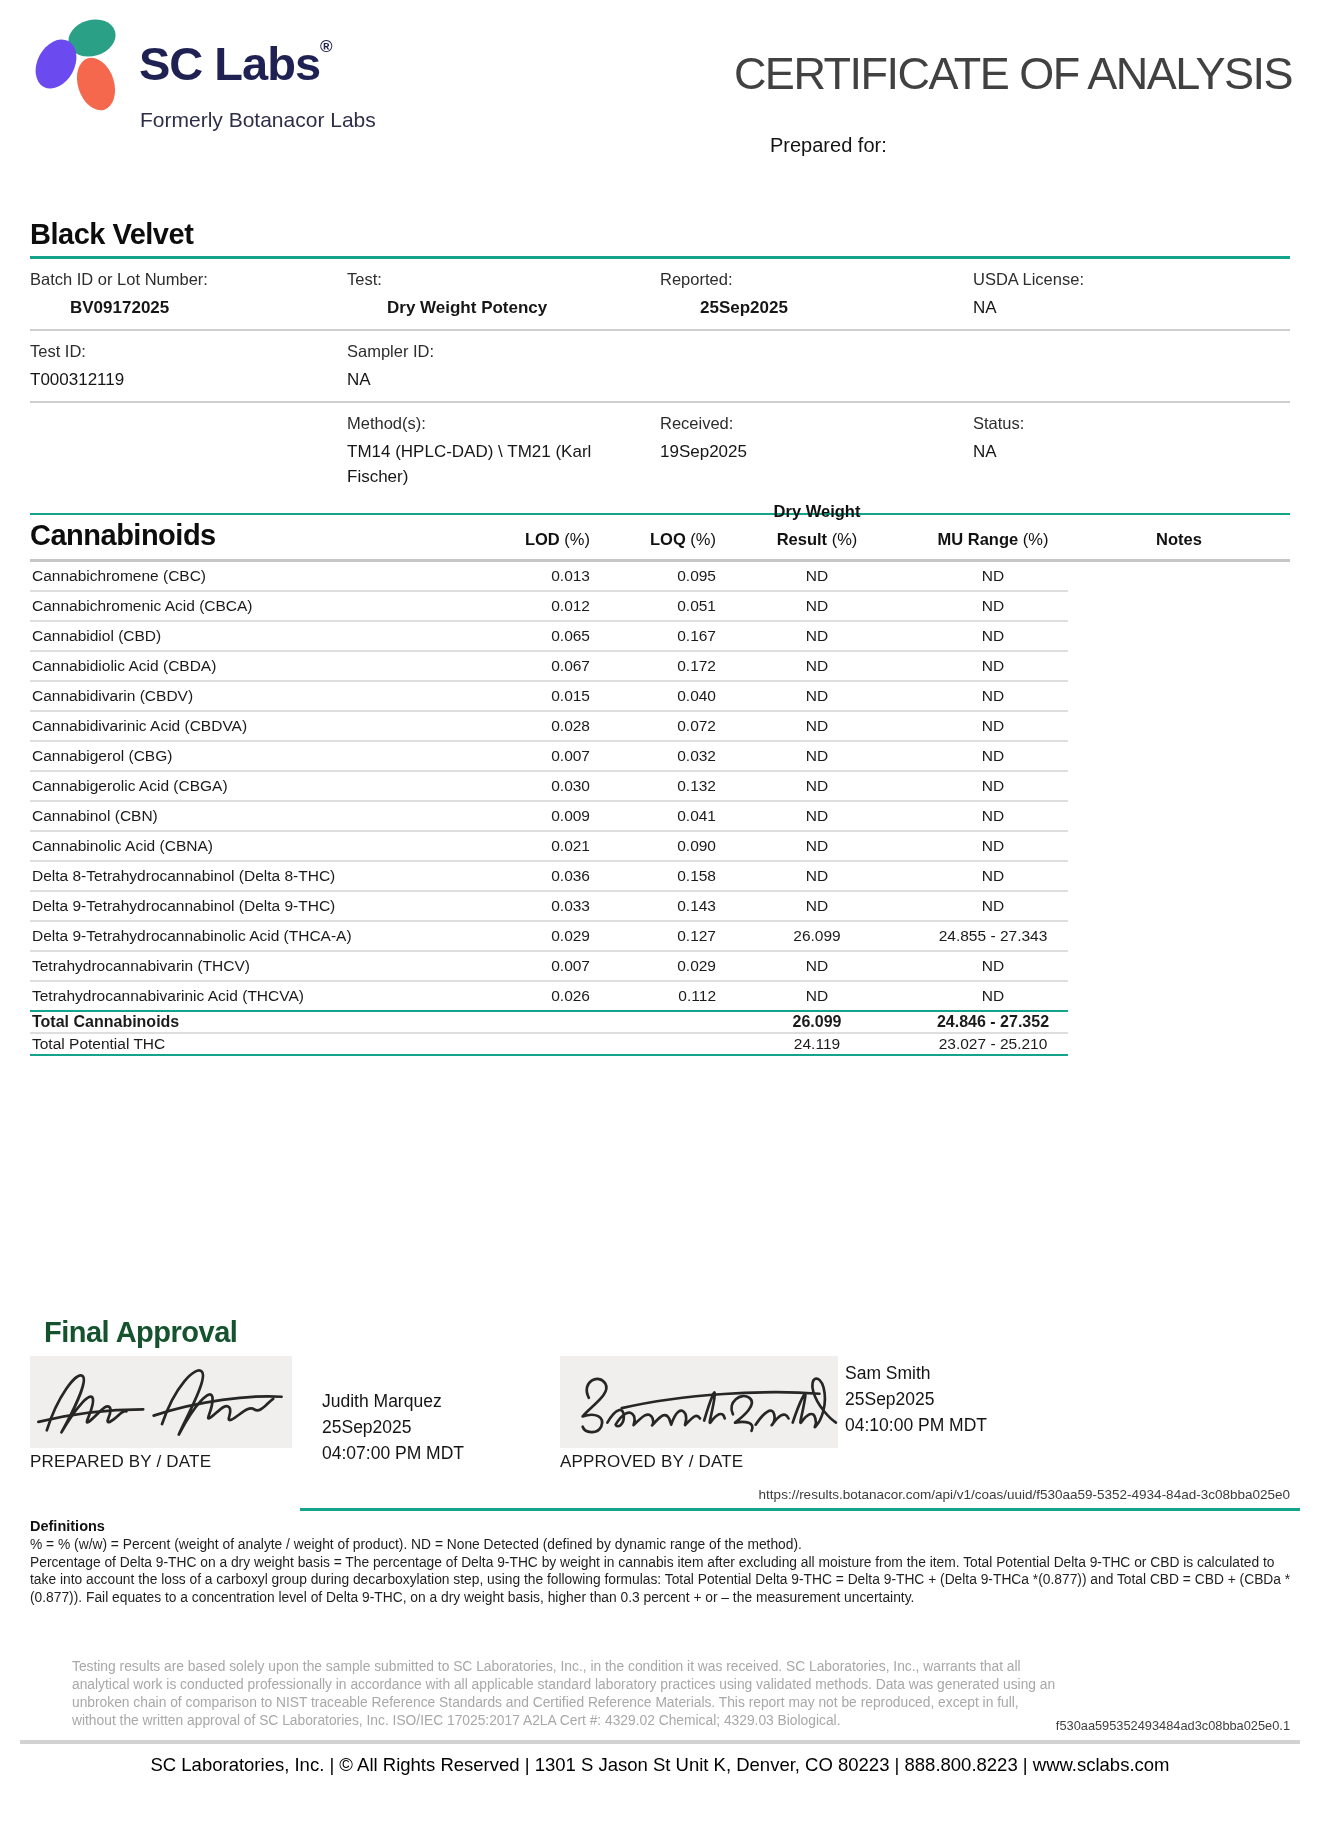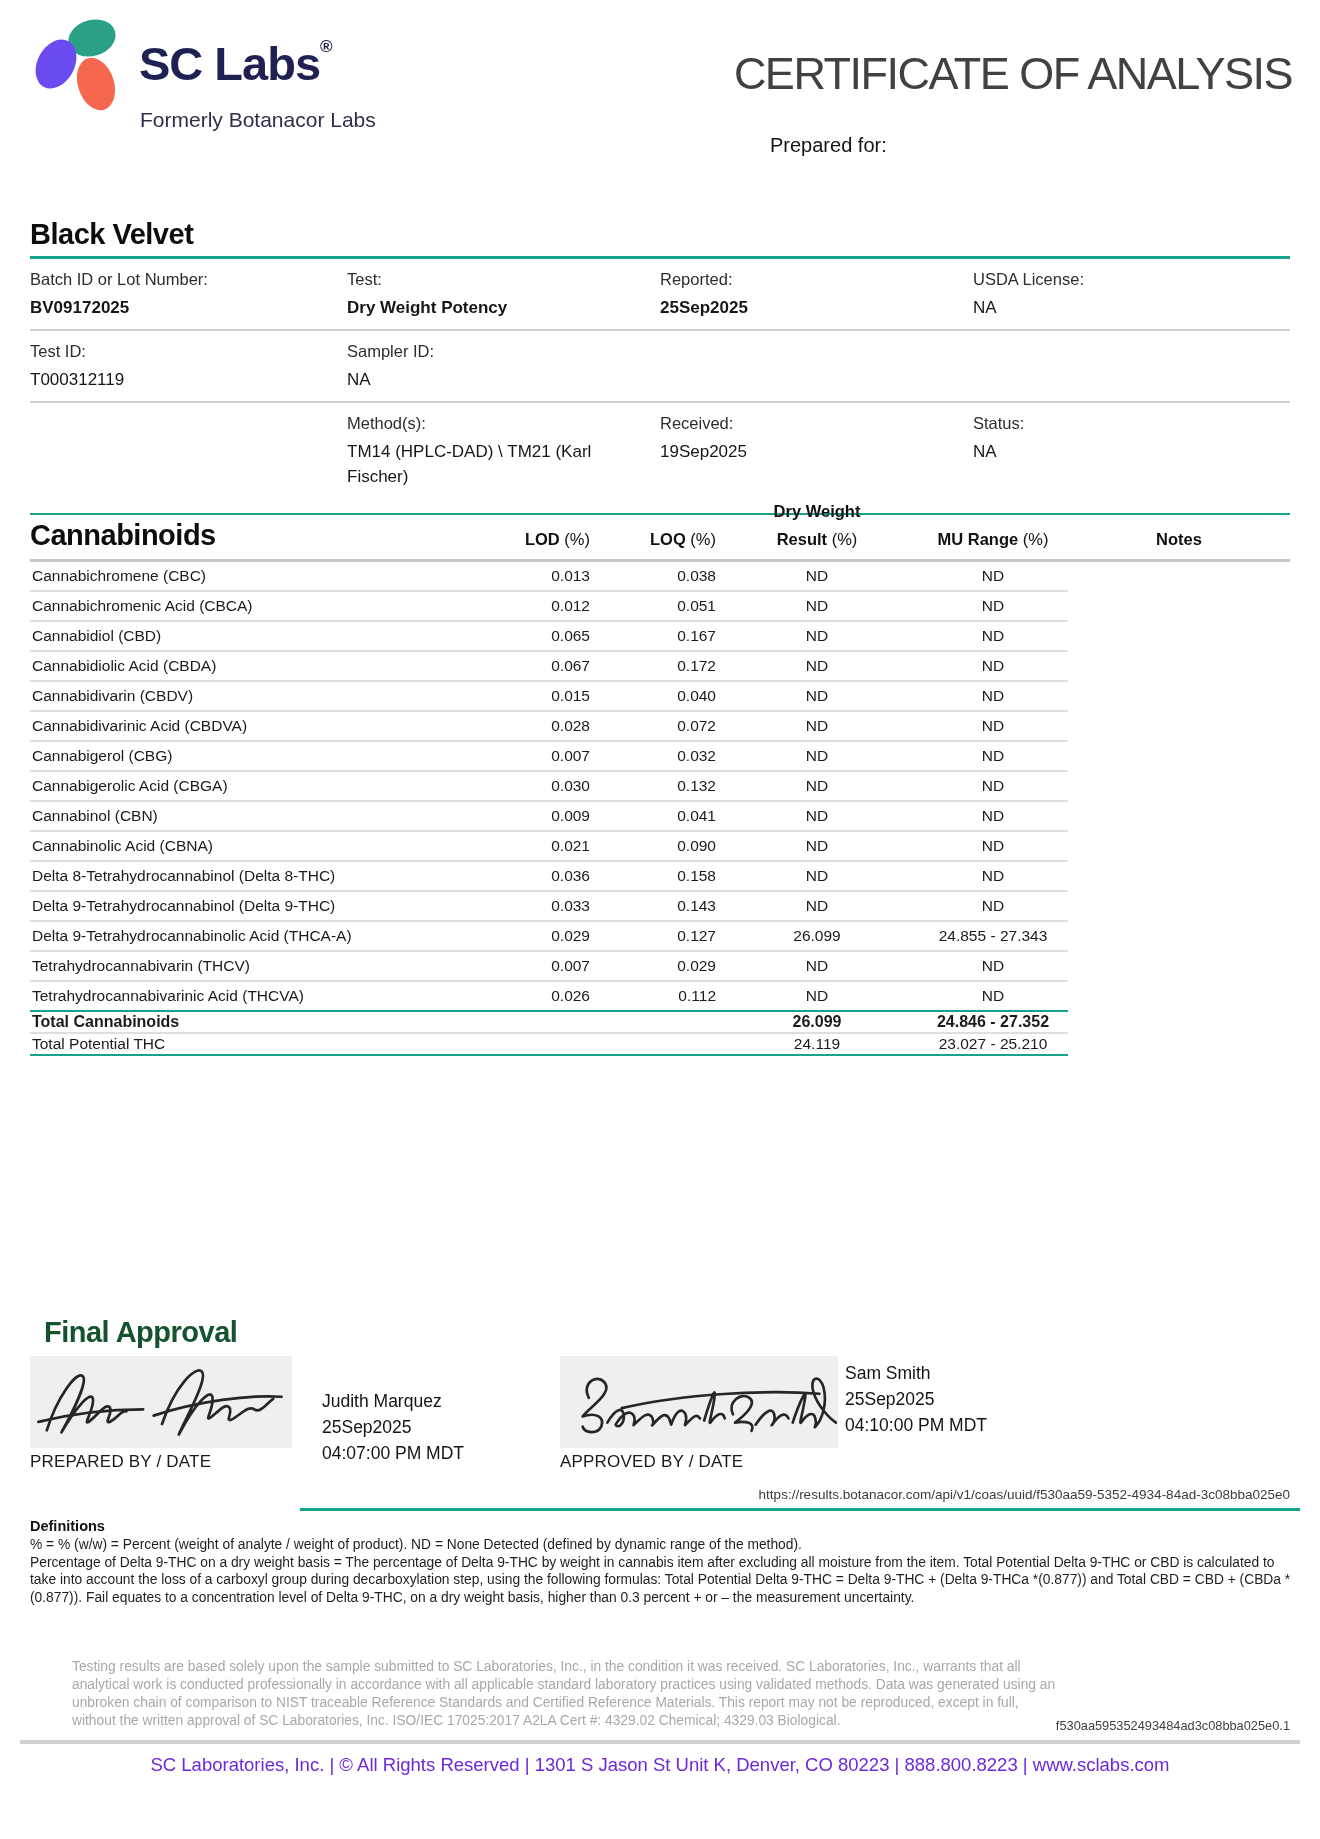--- a/index.html
+++ b/index.html
@@ -22,21 +22,21 @@
   #coa-title{right:28px; top:48px; font-size:45px; font-weight:normal; color:#414141; letter-spacing:-1.5px; white-space:nowrap;}
   #prepared-for{left:770px; top:134px; font-size:20px; color:#141414;}
 
   
   #sample-name{left:30px; top:218px; font-size:29px; font-weight:bold; color:#0d0d0d; letter-spacing:-0.5px;}
   #info-grid{left:30px; top:256px; width:1260px; border-top:3px solid var(--teal);}
   .info-row{display:grid; grid-template-columns:317px 313px 313px 317px; padding:8px 0 9px; border-bottom:2px solid var(--grayline);}
   .info-row:last-child{border-bottom:2.5px solid var(--teal); min-height:112px;}
   .info-label{font-size:16.5px; color:#2d2d2d; line-height:24px;}
   .info-value{font-size:17px; color:#161616; line-height:25px; margin-top:4px; max-width:282px;}
-  .info-value.bold{font-weight:bold;}
+  .info-value.bold{font-weight:bold;margin-left:40px;}
 
   
   #cann-section{left:30px; top:500px; width:1260px;}
   .cann-head{display:grid; grid-template-columns:430px 130px 126px 202px 150px 222px; align-items:end; padding-bottom:9px; border-bottom:3px solid #c6c6c6;}
   .cann-title{font-size:29px; font-weight:bold; letter-spacing:-0.5px; color:#0d0d0d; line-height:30px;}
   .col-h{font-size:16.5px; font-weight:bold; color:#111; line-height:22px;}
   .col-h .unit{font-weight:normal;}
   .col-lod,.col-loq{text-align:right;}
   .col-res,.col-mu,.col-notes{text-align:center;}
   .crow{display:grid; grid-template-columns:430px 130px 126px 202px 150px; width:1038px; height:30px; align-items:center; border-bottom:2px solid var(--rowline); font-size:15.5px; color:#1b1b1b;}
@@ -62,21 +62,21 @@
 
   
   #coa-url{right:30px; top:1487px; font-size:13.5px; color:#3c3c3c; text-decoration:none;}
   #url-rule{left:300px; top:1508px; width:1000px; height:2.5px; background:var(--teal);}
   #definitions{left:30px; top:1518px; width:1266px;}
   #definitions h4{font-size:14.5px; margin-bottom:2px; color:#111;}
   #definitions p{font-size:13.8px; line-height:17.6px; color:#1f1f1f;}
   #disclaimer{left:72px; top:1658px; width:992px; font-size:13.8px; line-height:18px; color:var(--muted);}
   #doc-id{right:30px; top:1718px; font-size:12.8px; color:#3f3f3f;}
   #footer-rule{left:20px; top:1740px; width:1280px; height:4px; background:#d2d2d2;}
-  #footer-text{left:0; top:1754px; width:1320px; text-align:center; font-size:18.5px; color:#6d28d9;}
+  #footer-text{left:0; top:1754px; width:1320px; text-align:center; font-size:18.5px; color:#000000;}
 
   .sig-path{fill:none; stroke:#262626; stroke-width:2.6; stroke-linecap:round; stroke-linejoin:round;}
 </style>
 </head>
 <body>
 
 <div class="abs" id="logo-marks">
   <svg width="92" height="102" viewBox="0 0 92 102" aria-hidden="true">
     <ellipse cx="60" cy="26" rx="24" ry="18" transform="rotate(-16 60 26)" fill="#2aa187"></ellipse>
     <ellipse cx="24" cy="52" rx="18.5" ry="26" transform="rotate(28 24 52)" fill="#6b4af0"></ellipse>
@@ -156,21 +156,21 @@
       <div style="margin-bottom:6px;">Dry Weight</div>
       <div><span>Result</span> <span class="unit">(%)</span></div>
     </div>
     <div class="col-h col-mu"><span>MU Range</span> <span class="unit">(%)</span></div>
     <div class="col-h col-notes"><span>Notes</span></div>
   </div>
   <div id="cann-body">
   <div class="crow">
     <div class="c-name">Cannabichromene (CBC)</div>
     <div class="c-lod">0.013</div>
-    <div class="c-loq">0.038</div>
+    <div class="c-loq">0.095</div>
     <div class="c-res">ND</div>
     <div class="c-mu">ND</div>
   </div>
 
   <div class="crow">
     <div class="c-name">Cannabichromenic Acid (CBCA)</div>
     <div class="c-lod">0.012</div>
     <div class="c-loq">0.051</div>
     <div class="c-res">ND</div>
     <div class="c-mu">ND</div>

